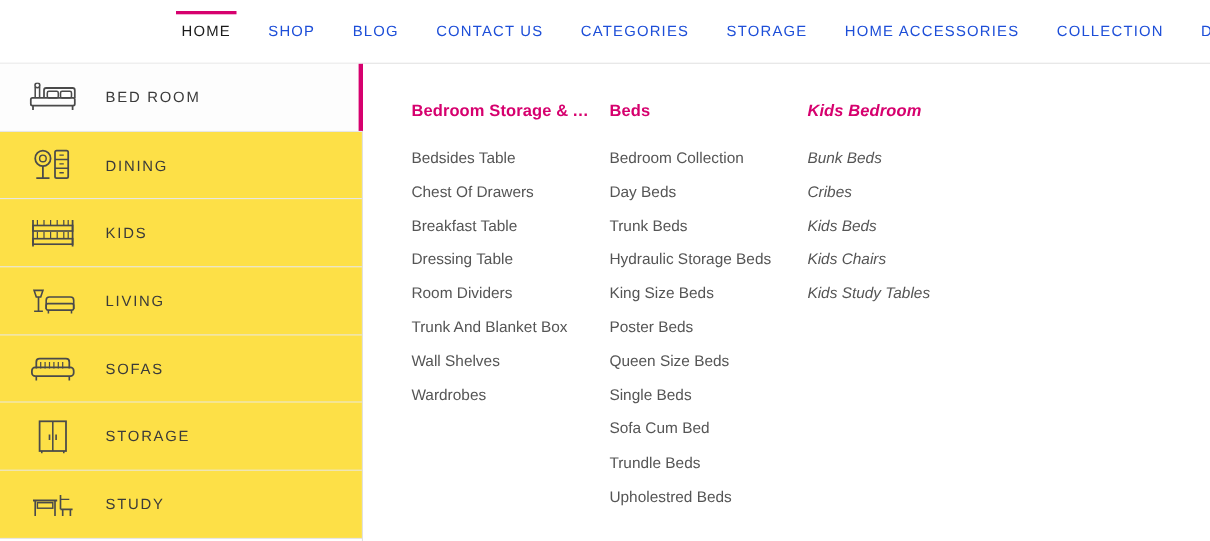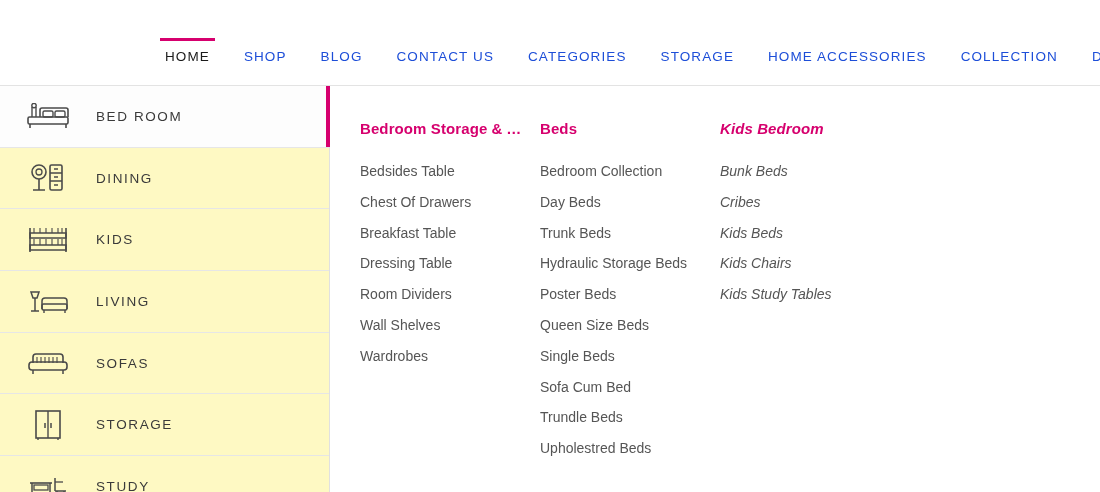--- a/index.html
+++ b/index.html
@@ -23,21 +23,20 @@
 
   
   .topnav {
     position: relative;
     height: 58px;
     border-bottom: 1px solid #e3e3e3;
     display: flex;
     align-items: center;
     padding-left: 148px;
     box-sizing: border-box;
-    margin-top: 28px;
   }
   .nav-item {
     position: relative;
     font-size: 13.5px;
     letter-spacing: 1.1px;
     color: #1d4ed8;
     text-transform: uppercase;
     padding: 0 17px;
     line-height: 58px;
     cursor: pointer;
@@ -53,40 +52,41 @@
     left: 12px;
     right: 12px;
     height: 3px;
     background: #d6006e;
   }
 
   
   .content {
     display: flex;
     height: 434px;
+    gap: 14px;
   }
 
   
   .rail {
     width: 330px;
     box-sizing: border-box;
     border-right: 1px solid #e0e0e0;
     background: #ffffff;
     position: relative;
     flex: 0 0 330px;
   }
   .rail-item {
     height: 61.7px;
     display: flex;
     align-items: center;
     border-bottom: 1px solid #e6e6e6;
     box-sizing: border-box;
     cursor: pointer;
     position: relative;
-    background: #fef9c3;
+    background: #fde047;
   }
   .rail-item.active {
     background: #fdfdfd;
   }
   .rail-item.active::after {
     content: "";
     position: absolute;
     right: -1px;
     top: 0;
     bottom: 0;
@@ -260,30 +260,32 @@
 
     <div class="panel">
 
       <div class="col col-0">
         <div class="col-title">Bedroom Storage &amp; A...</div>
         <div class="col-link">Bedsides Table</div>
         <div class="col-link">Chest Of Drawers</div>
         <div class="col-link">Breakfast Table</div>
         <div class="col-link">Dressing Table</div>
         <div class="col-link">Room Dividers</div>
+        <div class="col-link">Trunk And Blanket Box</div>
         <div class="col-link">Wall Shelves</div>
         <div class="col-link">Wardrobes</div>
       </div>
 
       <div class="col col-1">
         <div class="col-title">Beds</div>
         <div class="col-link">Bedroom Collection</div>
         <div class="col-link">Day Beds</div>
         <div class="col-link">Trunk Beds</div>
         <div class="col-link">Hydraulic Storage Beds</div>
+        <div class="col-link">King Size Beds</div>
         <div class="col-link">Poster Beds</div>
         <div class="col-link">Queen Size Beds</div>
         <div class="col-link">Single Beds</div>
         <div class="col-link">Sofa Cum Bed</div>
         <div class="col-link">Trundle Beds</div>
         <div class="col-link">Upholestred Beds</div>
       </div>
 
       <div class="col col-2">
         <div class="col-title">Kids Bedroom</div>

